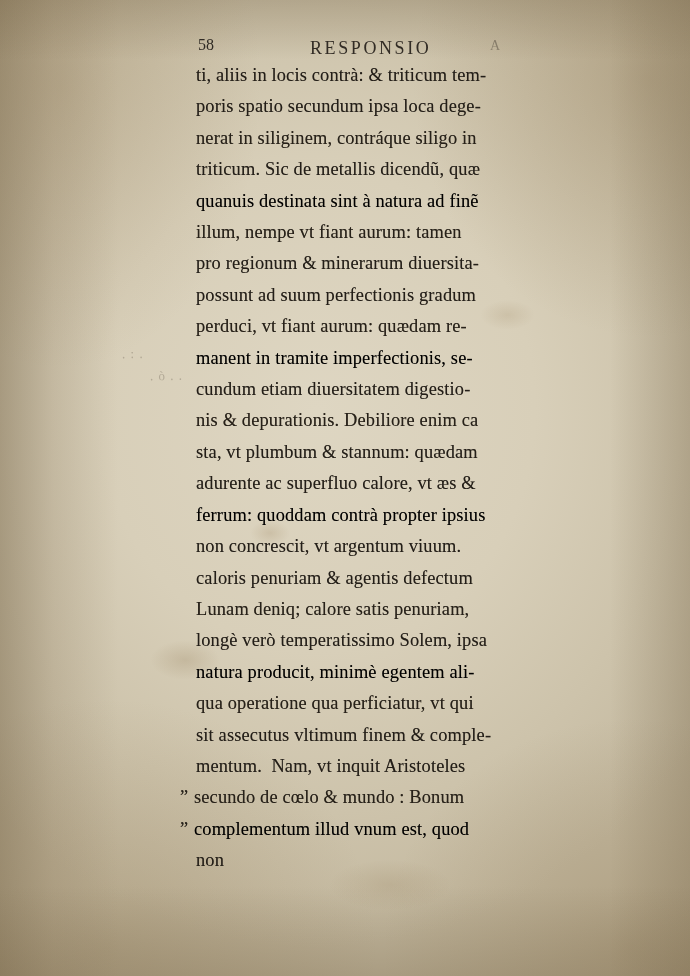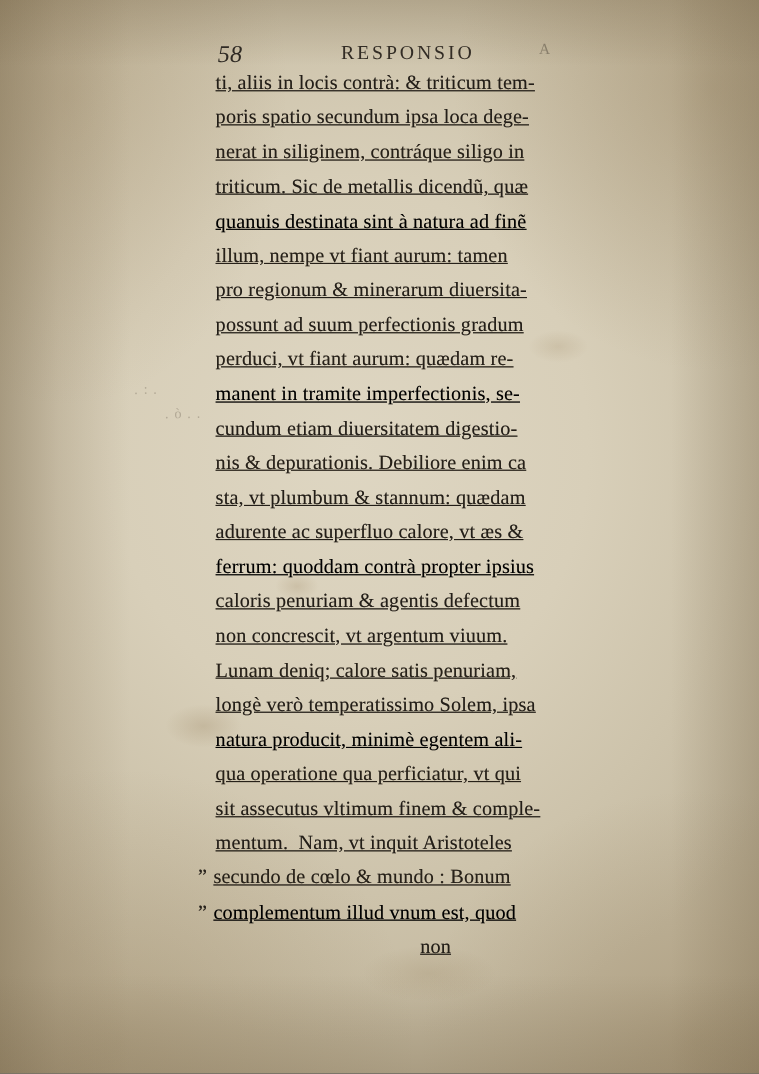--- a/index.html
+++ b/index.html
@@ -100,24 +100,23 @@
     position: absolute;
     top: 36px;
     left: 150px;
     right: 90px;
     height: 22px;
   }
   .folio {
     position: absolute;
     left: 48px;
     top: 0;
-    font-size: 22px;
+    font-size: 16px;
     color: #2f2a24;
     font-family: "Liberation Serif", serif;
-    font-style: italic;
   }
   .running-title {
     position: absolute;
     left: 160px;
     top: 2px;
     font-size: 18px;
     letter-spacing: 2.6px;
     color: #322c25;
   }
   .running-title-faint {
@@ -138,27 +137,26 @@
     color: #241f19;
   }
   .line {
     display: block;
     font-size: 18.4px;
     line-height: 31.4px;
     letter-spacing: 0.15px;
     white-space: pre;
     color: #231e18;
     text-shadow: 0 0 0.6px rgba(40,33,25,0.45);
-    text-decoration: underline;
   }
   .line.indent-neg {
     margin-left: -16px;
   }
   .line.last {
-    text-align: center;
+    text-align: left;
     padding-right: 4px;
   }
   .quote-mark {
     display: inline-block;
     width: 14px;
     color: #241f19;
   }
 
   
   .line:nth-child(3n) { color: #272119; }
@@ -203,22 +201,22 @@
       <span class="line">illum, nempe vt fiant aurum: tamen</span>
       <span class="line">pro regionum &amp; minerarum diuersita-</span>
       <span class="line">possunt ad suum perfectionis gradum</span>
       <span class="line">perduci, vt fiant aurum: quædam re-</span>
       <span class="line">manent in tramite imperfectionis, se-</span>
       <span class="line">cundum etiam diuersitatem digestio-</span>
       <span class="line">nis &amp; depurationis. Debiliore enim ca</span>
       <span class="line">sta, vt plumbum &amp; stannum: quædam</span>
       <span class="line">adurente ac superfluo calore, vt æs &amp;</span>
       <span class="line">ferrum: quoddam contrà propter ipsius</span>
+      <span class="line">non concrescit, vt argentum viuum.</span>
       <span class="line">caloris penuriam &amp; agentis defectum</span>
-      <span class="line">non concrescit, vt argentum viuum.</span>
       <span class="line">Lunam deniq; calore satis penuriam,</span>
       <span class="line">longè verò temperatissimo Solem, ipsa</span>
       <span class="line">natura producit, minimè egentem ali-</span>
       <span class="line">qua operatione qua perficiatur, vt qui</span>
       <span class="line">sit assecutus vltimum finem &amp; comple-</span>
       <span class="line">mentum.  Nam, vt inquit Aristoteles</span>
       <span class="line indent-neg"><span class="quote-mark">”</span><span>secundo de cœlo &amp; mundo : Bonum</span></span>
       <span class="line indent-neg"><span class="quote-mark">”</span><span>complementum illud vnum est, quod</span></span>
       <span class="line last">non</span>
     </div>

